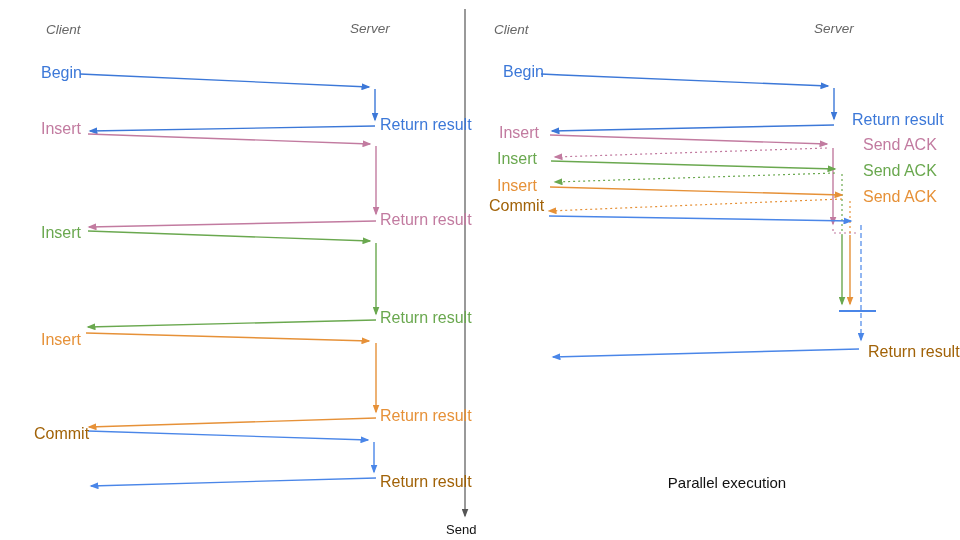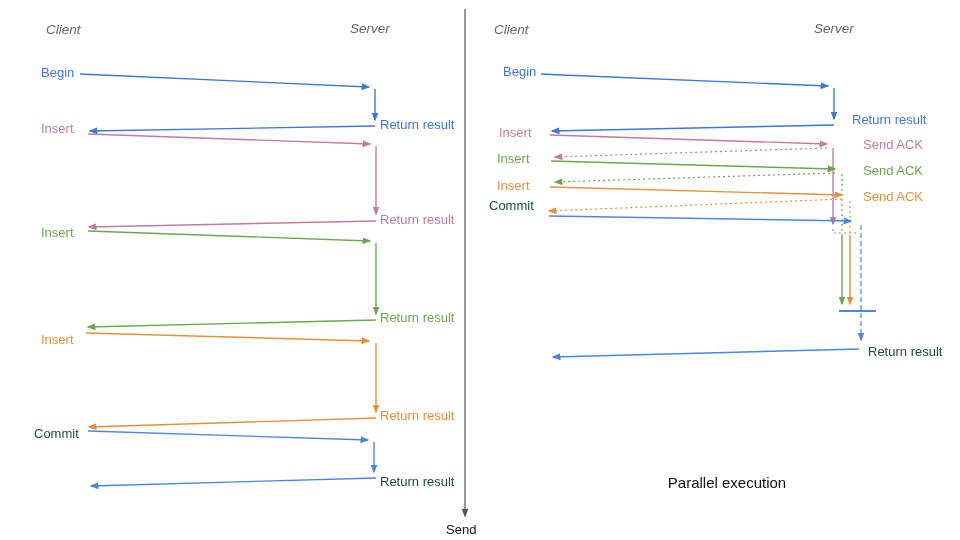--- a/index.html
+++ b/index.html
@@ -1,24 +1,24 @@
 <!DOCTYPE html>
 <html><head>
 <meta charset="utf-8">
 <style>
   html,body{margin:0;padding:0;background:#ffffff;}
   .stage{position:relative;width:960px;height:540px;background:#ffffff;overflow:hidden;
          font-family:"Liberation Sans",sans-serif;}
   .stage svg{position:absolute;left:0;top:0;}
-  .lbl{position:absolute;font-size:13px;line-height:13px;white-space:nowrap;}
+  .lbl{position:absolute;font-size:16px;line-height:13px;white-space:nowrap;}
   .hdr{font-style:italic;font-size:13.5px;color:#666666;}
   .cap{font-size:15px;color:#111111;width:220px;text-align:center;}
   .tm{font-size:13px;color:#111111;}
   .c-b1{color:#3c78d8;}
-  .c-b2{color:#14532d;}
+  .c-b2{color:#a16207;}
   .c-pk{color:#c27ba0;}
   .c-gr{color:#6aa84f;}
   .c-or{color:#e69138;}
 </style>
 </head>
 <body>
 
 <div class="stage">
 
   <svg width="960" height="540" viewBox="0 0 960 540">

